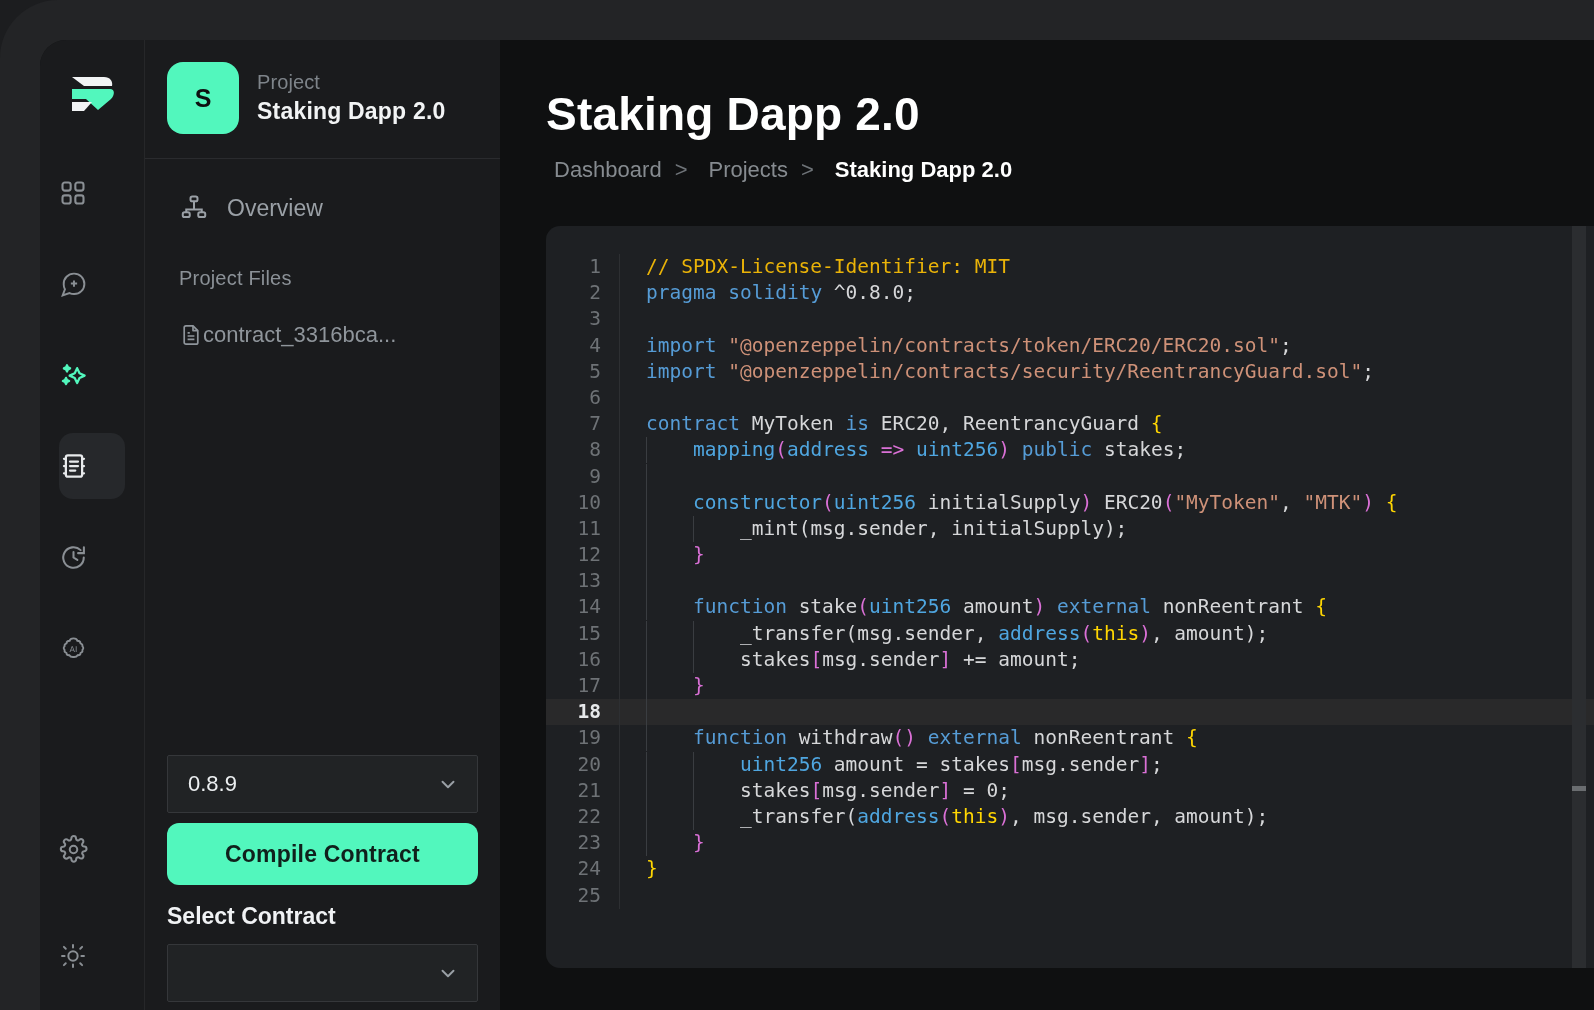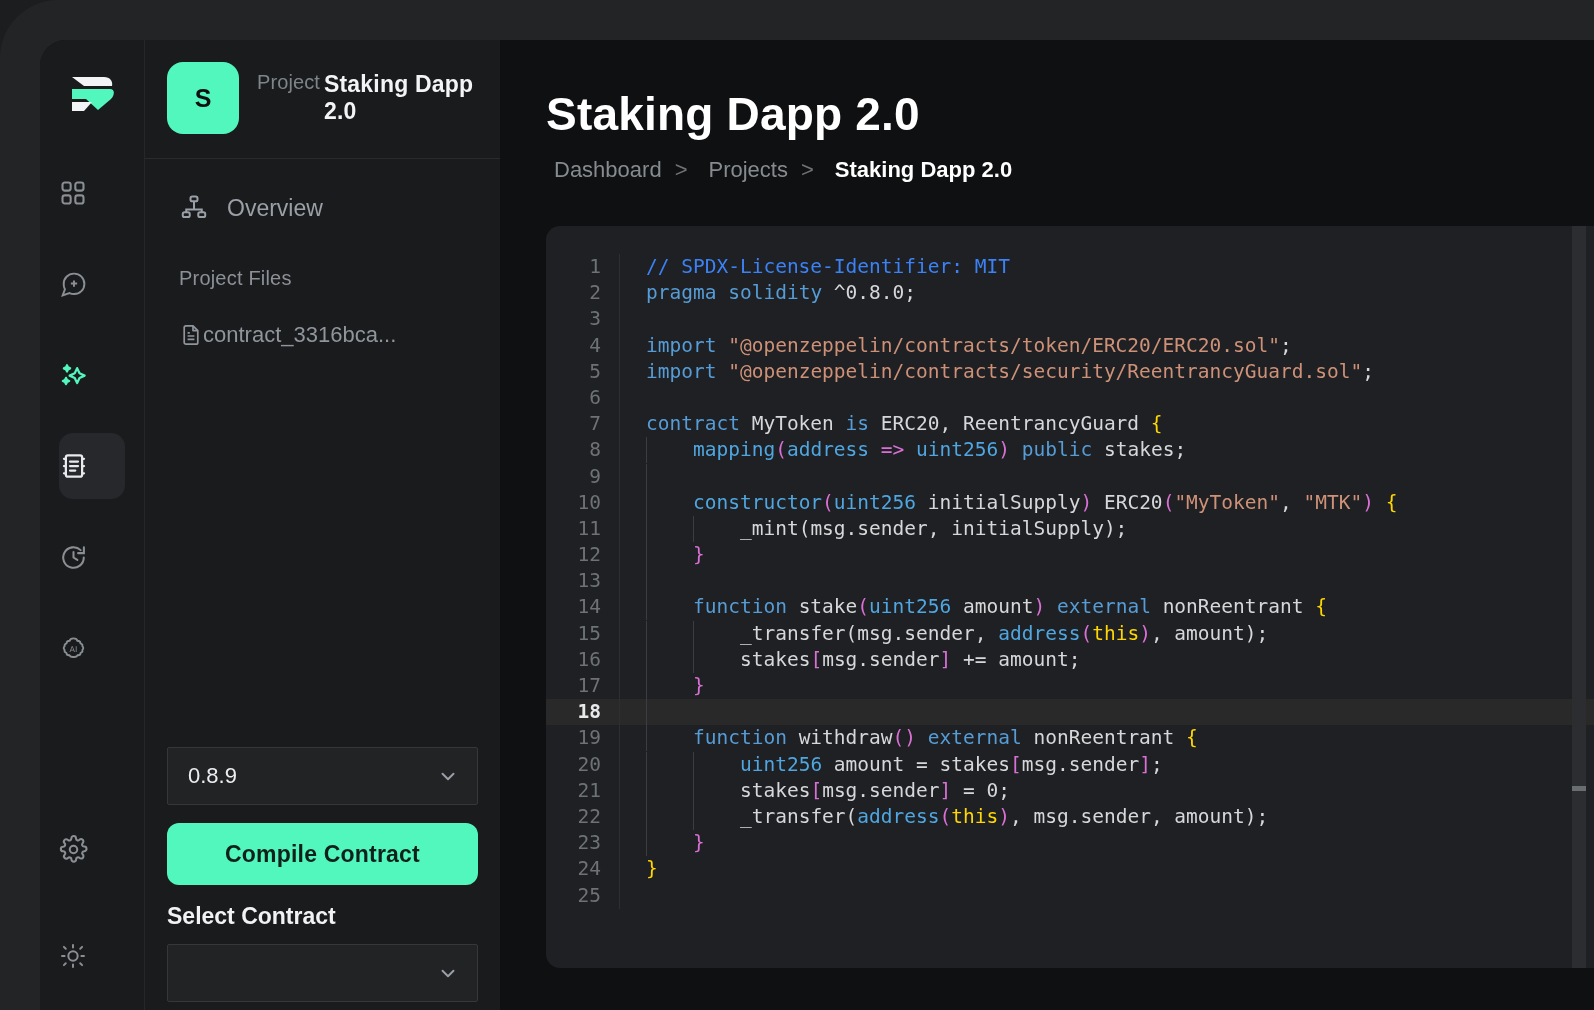--- a/index.html
+++ b/index.html
@@ -78,21 +78,21 @@
   }
   .proj-avatar {
     width: 72px; height: 72px;
     border-radius: 16px;
     background: #52f7bd;
     color: #0e1011;
     display: flex; align-items: center; justify-content: center;
     font-size: 25px; font-weight: 700;
     flex: 0 0 72px;
   }
-  .proj-meta { display: flex; flex-direction: row; gap: 4px; min-width: 0; }
+  .proj-meta { display: flex; flex-direction: column; gap: 4px; min-width: 0; }
   .proj-kicker { font-size: 20px; color: #7e848a; letter-spacing: .1px; }
   .proj-title { font-size: 23px; font-weight: 700; color: #f2f4f5; letter-spacing: .2px; }
 
   .nav-block { padding: 26px 22px 0 22px; }
   .nav-item {
     display: flex; align-items: center; gap: 18px;
     padding: 8px 12px;
     border-radius: 10px;
     cursor: pointer;
     color: #9aa0a6;
@@ -127,21 +127,21 @@
   }
   .select-value { font-size: 22px; color: #eceff1; }
   .select-value.empty { color: #6e7479; }
   .chev {
     position: absolute; right: 18px; top: 50%;
     transform: translateY(-50%);
     color: #9aa0a6;
     display:flex;
   }
   .compile-btn {
-    margin-top: 18px;
+    margin-top: 10px;
     height: 62px;
     width: 100%;
     border: none;
     border-radius: 12px;
     background: #52f7bd;
     color: #10211c;
     font-size: 23px;
     font-weight: 700;
     font-family: "Liberation Sans", sans-serif;
     cursor: pointer;
@@ -207,21 +207,21 @@
     flex: 0 0 74px;
     text-align: right;
     padding-right: 18px;
     color: #6e7276;
     border-right: 1px solid #2d2f32;
     font-family: "DejaVu Sans Mono", monospace;
   }
   .code-line.active .gutter { color: #e6e8ea; font-weight: 700; }
   .code-text { padding-left: 26px; color: #d6d7d9; position: relative; }
 
-  .t-com  { color: #3b82f6; }
+  .t-com  { color: #eab308; }
   .t-key  { color: #569cd6; }
   .t-typ  { color: #4fa6e0; }
   .t-str  { color: #ce9178; }
   .t-par  { color: #da70d6; }
   .t-br1  { color: #ffd602; }
   .t-br2  { color: #da70d6; }
   .t-kw2  { color: #4fa6e0; }
   .t-this { color: #ffd602; }
   .t-pln  { color: #d6d7d9; }
   .ind {

